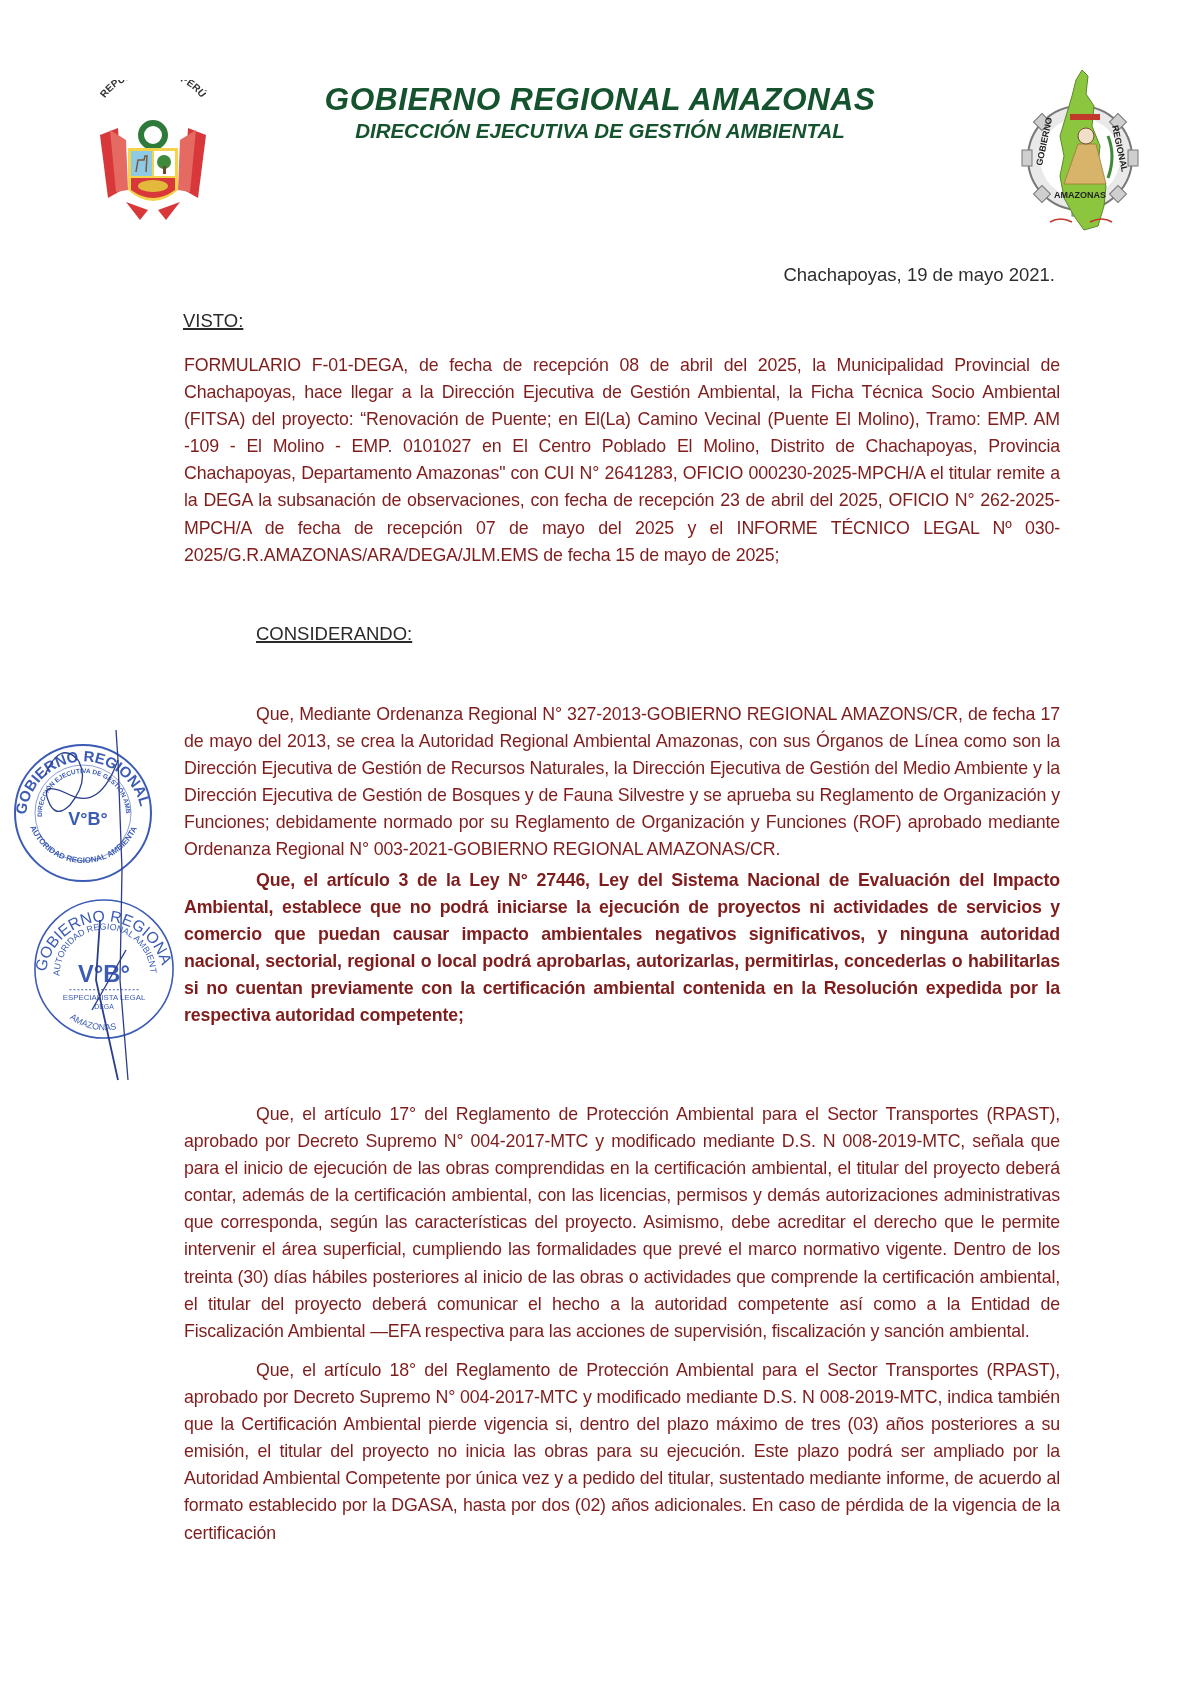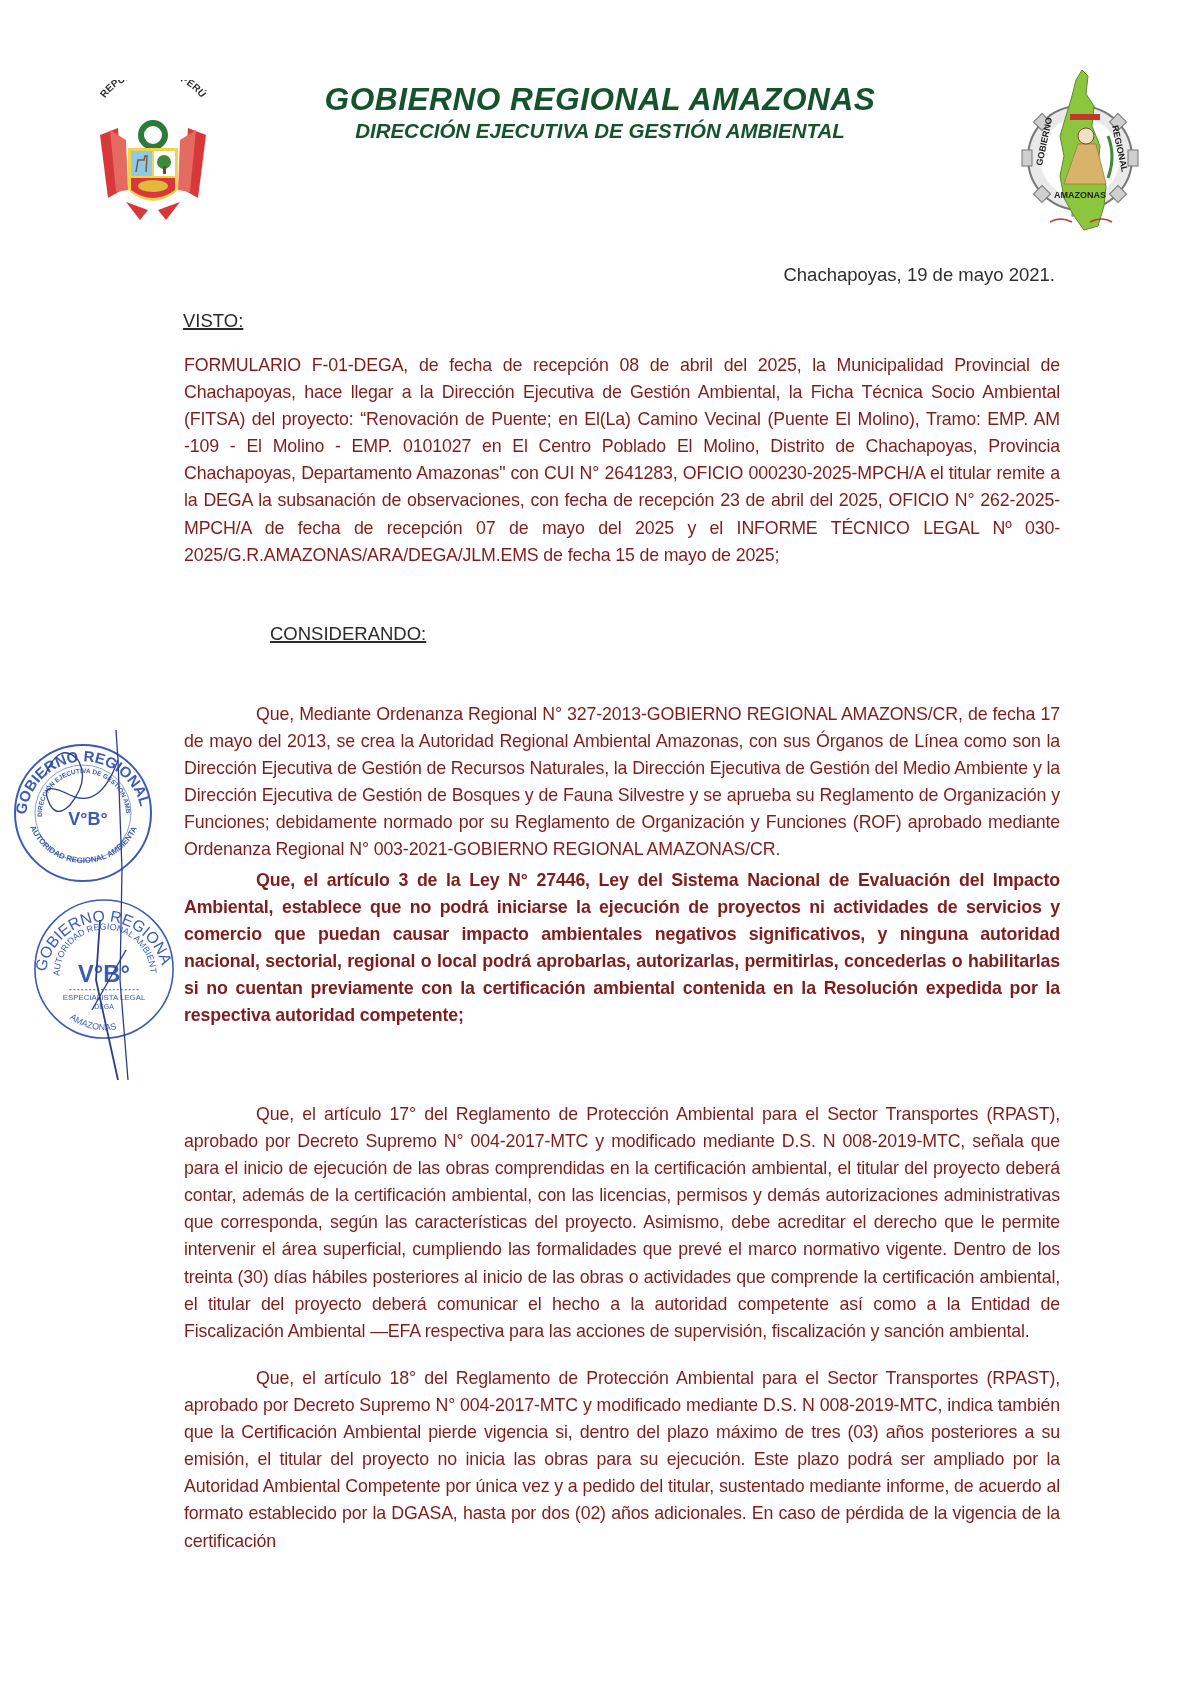--- a/index.html
+++ b/index.html
@@ -12,29 +12,29 @@
   .head-text { position: absolute; left: 230px; top: 82px; width: 740px; text-align: center; color: #14532d; font-style: italic; }
   .h-title { font-family: "Liberation Sans", sans-serif; font-weight: bold; font-size: 31px; letter-spacing: 0.5px; line-height: 36px; transform: scaleX(1.02); }
   .h-line { font-weight: bold; font-size: 20.5px; line-height: 26px; }
   .h-line.l1 { margin-top: 4px; }
   .h-line.res { text-align: left; padding-left: 50px; }
 
   .date { position: absolute; right: 135px; top: 264px; font-family: "Liberation Sans", sans-serif; font-size: 18.5px; color: #2e2e2e; }
 
   .section-title { position: absolute; font-family: "Liberation Sans", sans-serif; font-size: 18.5px; text-decoration: underline; text-decoration-thickness: 2px; color: #2a2a2a; }
   .visto { left: 183px; top: 310px; }
-  .considerando { left: 256px; top: 623px; margin-left: 14px; }
+  .considerando { left: 256px; top: 623px; }
 
   .para { position: absolute; left: 184px; width: 876px; font-family: "Liberation Sans", sans-serif; font-size: 17.8px; line-height: 27.1px; text-align: justify; color: #7f1d1d; letter-spacing: -0.15px; }
   .para.indent { text-indent: 72px; }
   .p-visto { top: 352px; }
   .p1 { top: 701px; }
   .p2 { top: 867px; font-weight: bold; }
   .p3 { top: 1101px; }
-  .p4 { top: 1357px; margin-top: 8px; }
+  .p4 { top: 1357px; }
 
   .stamp { position: absolute; }
   .stamp1 { left: 8px; top: 735px; width: 150px; height: 150px; }
   .stamp2 { left: 30px; top: 895px; width: 148px; height: 148px; }
   .signature { position: absolute; left: 0; top: 720px; width: 180px; height: 380px; pointer-events: none; }
 </style>
 </head>
 <body>
 
 <div class="header">

